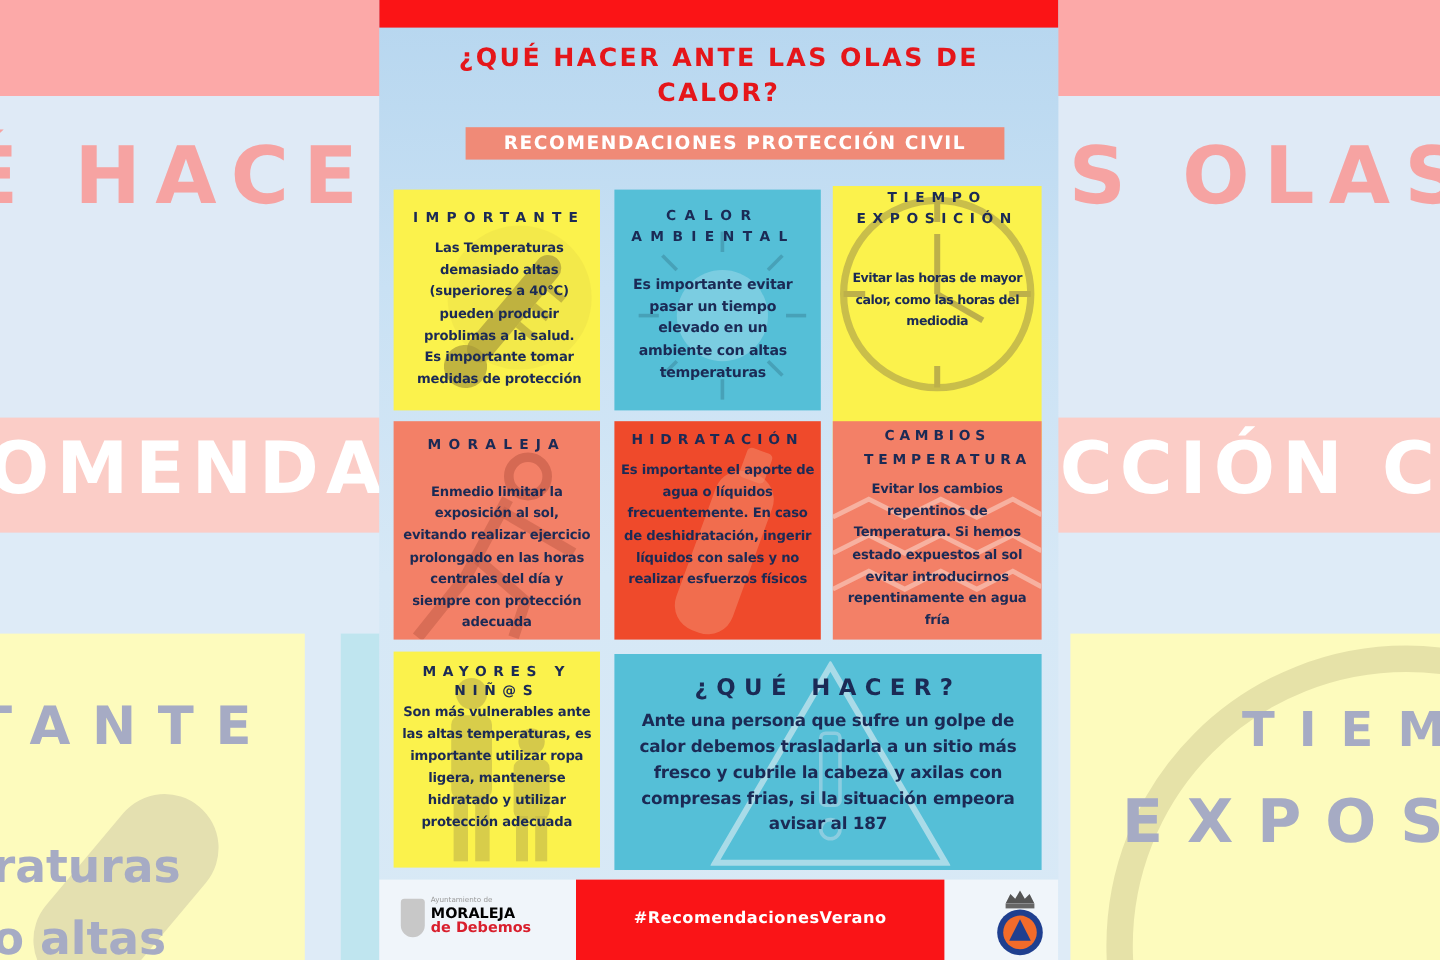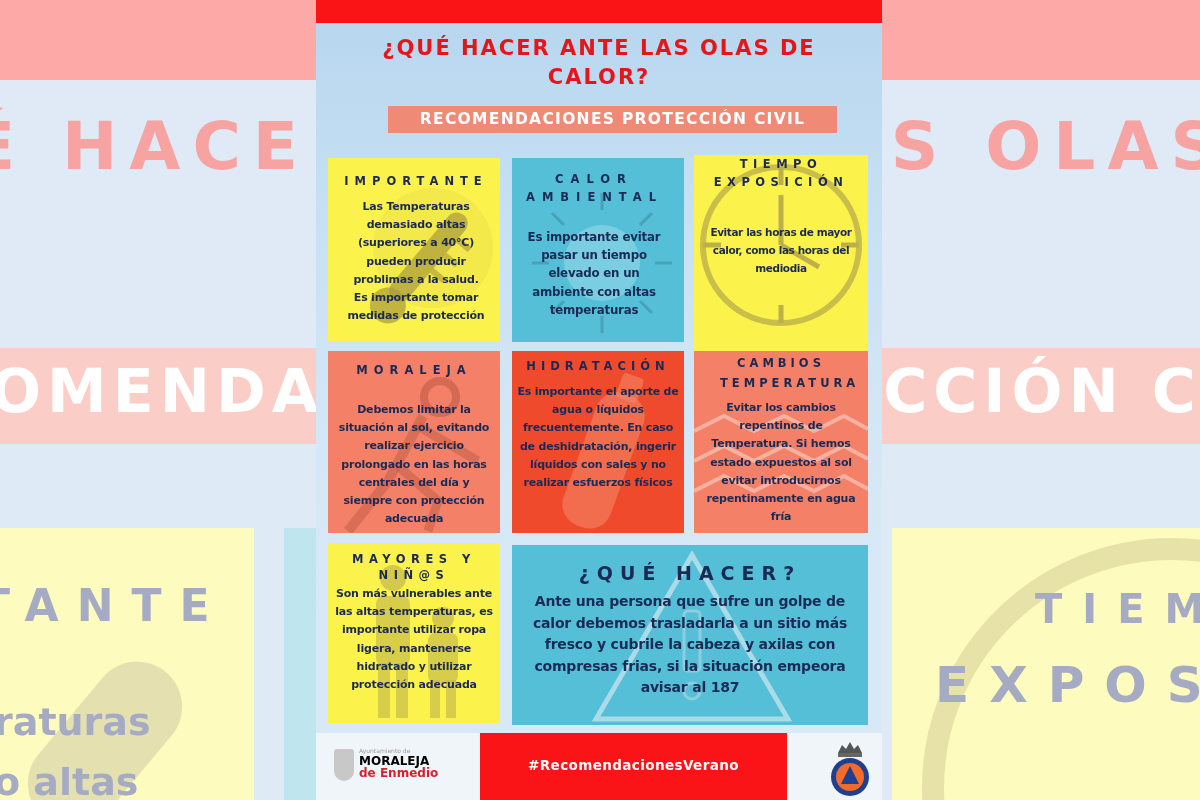--- a/index.html
+++ b/index.html
@@ -130,21 +130,21 @@
   </div>
 
   <div class="card salmon" style="left:12px;top:351px;width:172px;height:182px;padding:10px 6px 0 6px;">
     <svg class="ico" style="left:0;top:20px;" width="172" height="162" viewBox="0 0 172 162">
       <circle cx="112" cy="26" r="16" fill="none" stroke="#c8604b" stroke-width="8" opacity="0.7"></circle>
       <path d="M95 45 L60 110 L20 160" fill="none" stroke="#c8604b" stroke-width="10" opacity="0.6"></path>
       <path d="M90 55 L150 90" fill="none" stroke="#c8604b" stroke-width="9" opacity="0.6"></path>
       <path d="M70 95 L110 130 L100 160" fill="none" stroke="#c8604b" stroke-width="9" opacity="0.6"></path>
     </svg>
     <div class="card-title" style="letter-spacing:6px;">MORALEJA</div>
-    <div class="card-body" style="margin-top:22px;padding:0 2px;">Debemos limitar la situación al sol, evitando realizar ejercicio prolongado en las horas centrales del día y siempre con protección adecuada</div>
+    <div class="card-body" style="margin-top:22px;padding:0 2px;">Enmedio limitar la exposición al sol, evitando realizar ejercicio prolongado en las horas centrales del día y siempre con protección adecuada</div>
   </div>
 
   <div class="card red" style="left:196px;top:351px;width:172px;height:182px;padding:6px 2px 0 2px;">
     <svg class="ico" style="left:40px;top:20px;" width="110" height="160" viewBox="0 0 110 160">
       <g transform="rotate(20 55 80)">
         <rect x="30" y="20" width="50" height="140" rx="22" fill="#f28b6c" opacity="0.55"></rect>
         <rect x="44" y="0" width="22" height="26" rx="4" fill="#f28b6c" opacity="0.55"></rect>
       </g>
     </svg>
     <div class="card-title" style="letter-spacing:5px;">HIDRATACIÓN</div>
@@ -184,21 +184,21 @@
     </svg>
     <div class="card-title" style="font-size:19px;letter-spacing:7px;line-height:24px;">¿QUÉ HACER?</div>
     <div class="card-body" style="margin-top:6px;font-size:14px;line-height:21.5px;padding:0 4px;">Ante una persona que sufre un golpe de calor debemos trasladarla a un sitio más fresco y cubrile la cabeza y axilas con compresas frias, si la situación empeora avisar al 187</div>
   </div>
 
   <div class="footer">
     <div class="logo-left">
       <div class="logo-shield"></div>
       <div class="logo-small">Ayuntamiento de</div>
       <div class="logo-name">MORALEJA</div>
-      <div class="logo-sub">de Enmedio</div>
+      <div class="logo-sub">de Debemos</div>
     </div>
     <div class="hashtag-box">#RecomendacionesVerano</div>
     <svg class="pc-logo" viewBox="0 0 44 58" width="44" height="58">
       <path d="M10 14 L14 6 L18 10 L22 3 L26 10 L30 6 L34 14 Z" fill="#555"></path>
       <rect x="10" y="14" width="24" height="4" fill="#666"></rect>
       <circle cx="22" cy="38" r="19" fill="#1f3f8f"></circle>
       <circle cx="22" cy="38" r="14" fill="#f26b2a"></circle>
       <path d="M22 27 L31 45 L13 45 Z" fill="#1f3f8f"></path>
     </svg>
   </div>

